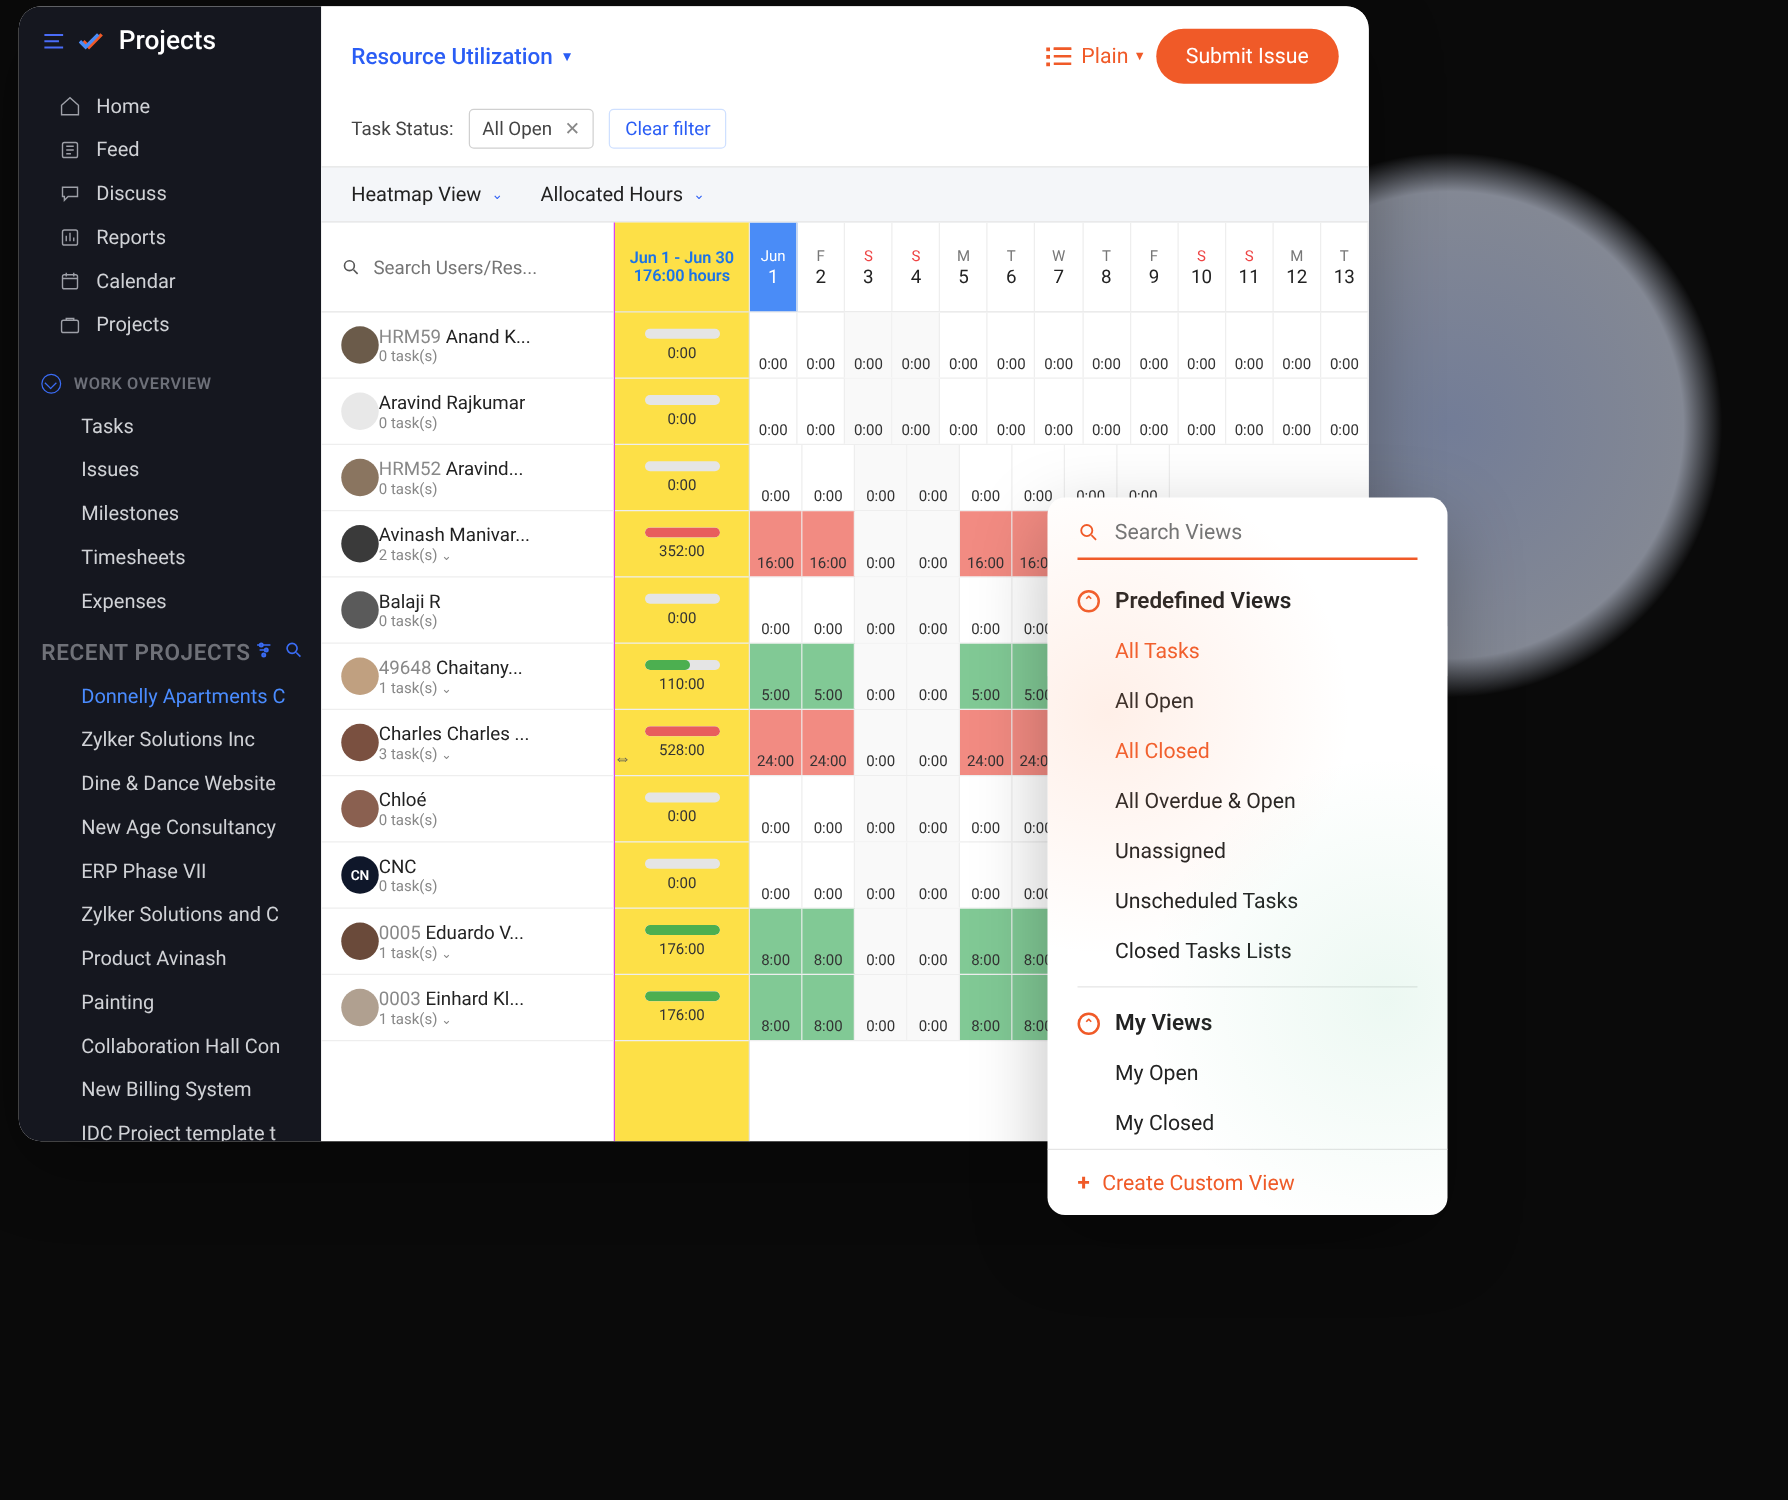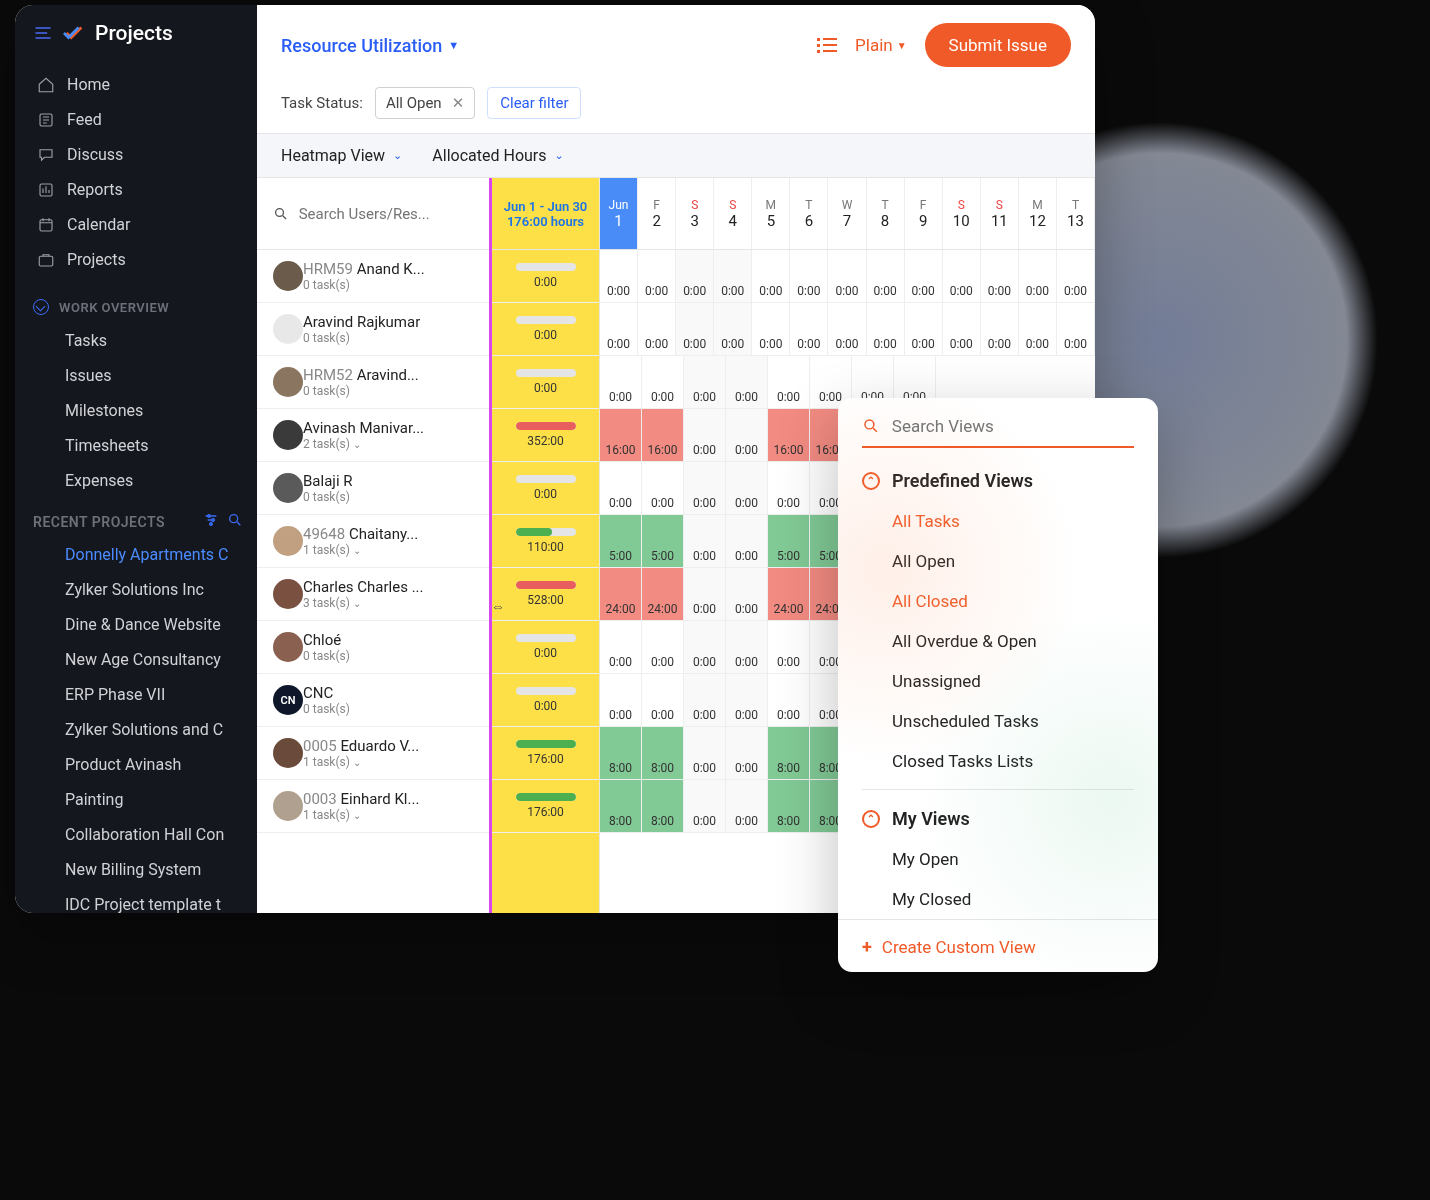--- a/index.html
+++ b/index.html
@@ -3,52 +3,52 @@
 <meta charset="utf-8">
 <style>
 *{box-sizing:border-box;margin:0;padding:0;font-family:-apple-system,BlinkMacSystemFont,"Segoe UI",Roboto,sans-serif}
 body{background:#0a0a0a;width:1430px;height:1200px;position:relative;overflow:hidden}
 .bg-blob{position:absolute;right:50px;top:120px;width:440px;height:440px;border-radius:50%;background:radial-gradient(circle,#b8c9f5 0%,#d4dcf0 60%,transparent 70%);opacity:.6;z-index:0}
 .app-shell{position:absolute;left:15px;top:5px;width:1080px;height:908px;background:#fff;border-radius:18px;overflow:hidden;box-shadow:0 20px 60px rgba(0,0,0,.3);display:flex;z-index:1}
 .sidebar{width:242px;background:#15171f;color:#c7c9cc;flex-shrink:0;display:flex;flex-direction:column;overflow:hidden}
 .logo-row{display:flex;align-items:center;gap:10px;padding:16px 18px;color:#fff;font-size:21px;font-weight:500}
 .menu-icon{width:20px;stroke:#4a6cf7}
 .logo-icon{width:22px;height:22px}
-.nav-list{padding:6px 4px}
+.nav-list{padding:6px 14px}
 .nav-item{display:flex;align-items:center;gap:12px;padding:8px 18px;font-size:16px;color:#d0d2d6;cursor:pointer}
 .nav-ico{width:18px;height:18px;display:inline-flex;align-items:center;justify-content:center;color:#9ea0a8}
 .section-head{display:flex;align-items:center;gap:10px;padding:16px 18px 8px;font-size:13px;font-weight:600;color:#6d7079;letter-spacing:.5px}
 .section-head .ico{width:16px;height:16px;border:1.5px solid #3a6cf5;border-radius:50%;position:relative}
 .section-head .ico:after{content:"";position:absolute;left:3px;top:3px;width:6px;height:6px;border-left:1.5px solid #3a6cf5;border-bottom:1.5px solid #3a6cf5;transform:rotate(-45deg)}
 .sub-item{padding:8px 18px 8px 50px;font-size:16px;color:#d0d2d6;cursor:pointer}
-.recent-head{display:flex;align-items:center;justify-content:space-between;padding:14px 14px 6px 18px;font-size:14px;font-weight:600;color:#6f7178;letter-spacing:.5px}
+.recent-head{display:flex;align-items:center;justify-content:space-between;padding:14px 14px 6px 18px;font-size:18px;font-weight:600;color:#6f7178;letter-spacing:.5px}
 .recent-head .rh-icons{display:flex;gap:8px;color:#3a6cf5}
 .recent-head .rh-icons span{cursor:pointer}
 .proj-item{padding:8px 18px 8px 50px;font-size:16px;color:#d0d2d6;white-space:nowrap;overflow:hidden;cursor:pointer}
 .proj-item.active{color:#4a8cff}
 .main{flex:1;display:flex;flex-direction:column;background:#fff;min-width:0}
 .topbar{display:flex;align-items:center;justify-content:space-between;padding:18px 24px 14px}
 .page-dd{color:#2a5df5;font-size:18px;font-weight:500;display:flex;align-items:center;gap:6px;cursor:pointer}
 .page-dd .caret{font-size:11px;color:#2a5df5}
-.tb-right{display:flex;align-items:center;gap:18px}
+.tb-right{display:flex;align-items:center;gap:8px}
 .list-ico{width:20px;height:14px;display:inline-block;position:relative}
 .list-ico:before,.list-ico:after{content:"";position:absolute;left:6px;right:0;height:2px;background:#f05a28}
 .list-ico:before{top:0;box-shadow:0 6px 0 #f05a28,0 12px 0 #f05a28}
 .list-ico .dots{position:absolute;left:0;top:0;width:3px;height:3px;background:#f05a28;box-shadow:0 6px 0 #f05a28,0 12px 0 #f05a28}
 .plain-dd{color:#f05a28;font-size:17px;display:flex;align-items:center;gap:4px;cursor:pointer}
 .submit-btn{background:#f05a28;color:#fff;border:none;border-radius:30px;padding:12px 24px;font-size:17px;cursor:pointer}
 .filter-bar{display:flex;align-items:center;gap:12px;padding:6px 24px 14px;font-size:15px;color:#444}
 .chip{border:1px solid #d0d0d0;border-radius:4px;padding:6px 10px;display:flex;align-items:center;gap:10px;font-size:15px}
 .chip .x{color:#888;cursor:pointer}
 .clear-link{border:1px solid #cfe0ff;color:#2a5df5;border-radius:4px;padding:6px 12px;cursor:pointer}
 .view-bar{display:flex;align-items:center;gap:30px;padding:12px 24px;background:#f4f6f9;border-top:1px solid #e5e5e5;border-bottom:1px solid #e5e5e5}
 .vb-item{font-size:16px;color:#222;display:flex;align-items:center;gap:8px;cursor:pointer}
 .vb-caret{color:#2a5df5;font-size:11px}
 .grid-area{flex:1;display:flex;min-height:0;position:relative}
-.grid-left{width:235px;border-right:3px solid #d946ef;display:flex;flex-direction:column}
+.grid-left{width:235px;border-right:1px solid #d946ef;display:flex;flex-direction:column}
 .search-row{display:flex;align-items:center;gap:10px;padding:14px 16px;height:72px;border-bottom:1px solid #e5e5e5}
 .search-row svg{width:18px;stroke:#555}
 .search-row input{border:none;outline:none;font-size:15px;color:#666;width:100%}
 .user-row{display:flex;align-items:center;padding:8px 16px;height:53px;border-bottom:1px solid #eee}
 .avatar{width:30px;height:30px;border-radius:50%;background:#888;flex-shrink:0;display:flex;align-items:center;justify-content:center;color:#fff;font-size:11px;font-weight:600}
 .user-info{overflow:hidden}
 .user-name{font-size:15px;color:#222;white-space:nowrap;overflow:hidden;text-overflow:ellipsis}
 .user-name .prefix{color:#888}
 .user-tasks{font-size:12px;color:#888}
 .grid-mid{width:108px;border-right:1px solid #e5e5e5;background:#fde047;display:flex;flex-direction:column}

